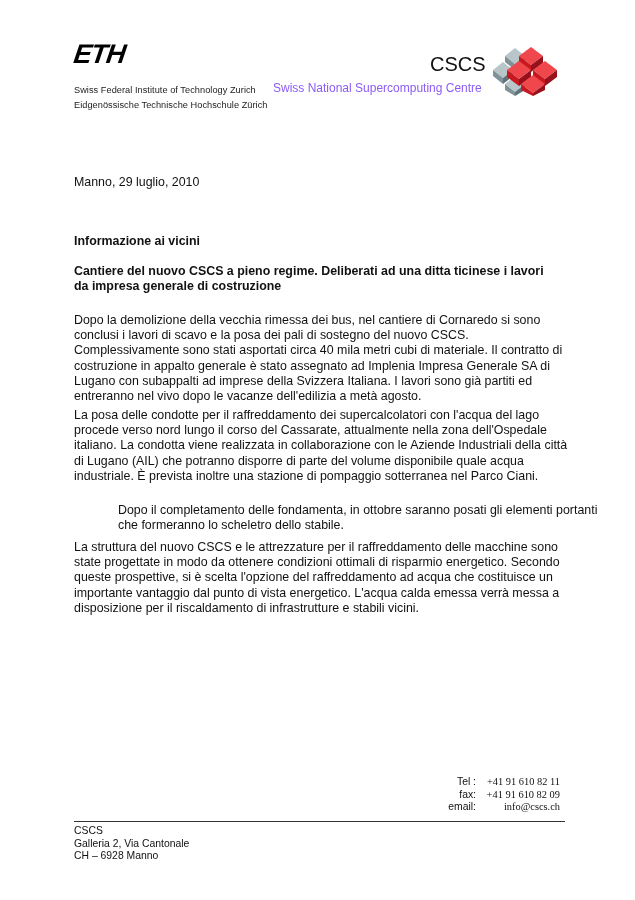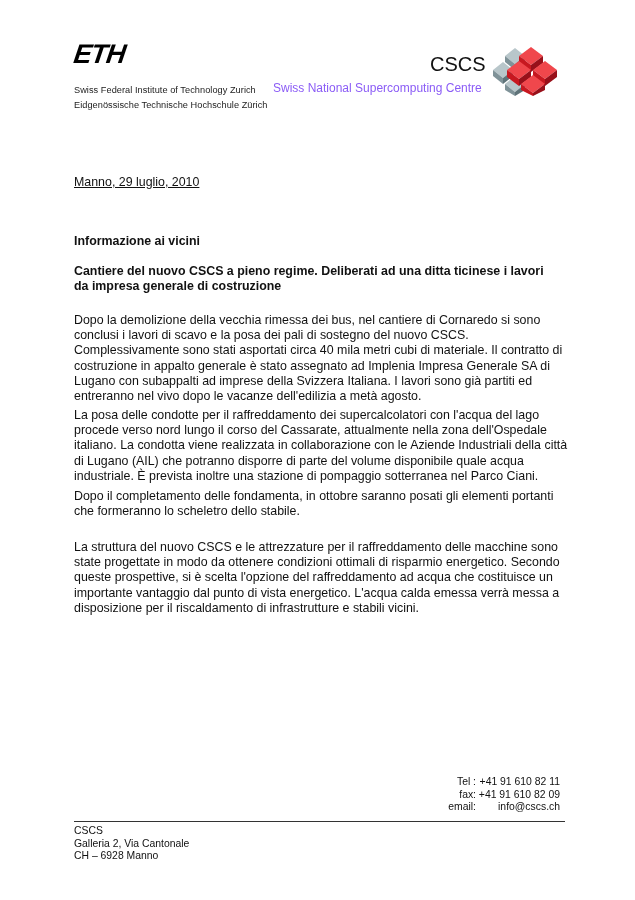--- a/index.html
+++ b/index.html
@@ -11,21 +11,21 @@
   .cscs-sub { left:273px; top:81px; font-size:12px; line-height:14px; color:#8b5cf6; }
   .cubes { left:491px; top:46px; width:76px; height:50px; }
   .text { left:74px; width:500px; font-size:12.4px; line-height:15.2px; }
   .bold { font-weight:bold; }
   .footer-rule { left:74px; top:821px; width:491px; height:0; border-top:1px solid #333; }
   .footer { font-size:10.4px; line-height:12.6px; color:#111; }
   .footer-left { left:74px; top:825px; }
   .footer-right { left:420px; top:776px; width:140px; }
   .frow { display:flex; justify-content:flex-end; }
   .flabel { text-align:right; }
-  .fval { text-align:right; width:84px; }
+  .fval { text-align:right; width:84px;font-family:Liberation Serif, serif; }
 </style>
 </head>
 <body>
 
 <div class="abs eth-logo">ETH</div>
 <div class="abs eth-line" style="top:71px;margin-top:28px;">Eidgenössische Technische Hochschule Zürich</div>
 <div class="abs eth-line" style="top:84px;">Swiss Federal Institute of Technology Zurich</div>
 
 <div class="abs cscs-title">CSCS</div>
 <div class="abs cscs-sub">Swiss National Supercomputing Centre</div>
@@ -52,27 +52,27 @@
       <polygon points="28,33 40,24 40,31 28,40" fill="#98101a"></polygon>
     <polygon points="42,24 54,15 66,24 54,33" fill="#f0474c"></polygon>
       <polygon points="42,24 54,33 54,40 42,31" fill="#c81820"></polygon>
       <polygon points="54,33 66,24 66,31 54,40" fill="#98101a"></polygon>
     <polygon points="30,38 42,29 54,38 42,47" fill="#f0474c"></polygon>
       <polygon points="30,38 42,47 42,50 30,44" fill="#c81820"></polygon>
       <polygon points="42,47 54,38 54,44 42,50" fill="#98101a"></polygon>
   </g>
 </svg>
 
-<div class="abs text" style="top:175px;text-decoration:underline;">Manno, 29 luglio, 2010</div>
+<div class="abs text" style="top:175px;">Manno, 29 luglio, 2010</div>
 <div class="abs text bold" style="top:234px;">Informazione ai vicini</div>
 <div class="abs text bold" style="top:264px; width:480px;">Cantiere del nuovo CSCS a pieno regime. Deliberati ad una ditta ticinese i lavori da impresa generale di costruzione</div>
 
 <div class="abs text" style="top:313px; width:495px;">Dopo la demolizione della vecchia rimessa dei bus, nel cantiere di Cornaredo si sono conclusi i lavori di scavo e la posa dei pali di sostegno del nuovo CSCS. Complessivamente sono stati asportati circa 40 mila metri cubi di materiale. Il contratto di costruzione in appalto generale è stato assegnato ad Implenia Impresa Generale SA di Lugano con subappalti ad imprese della Svizzera Italiana. I lavori sono già partiti ed entreranno nel vivo dopo le vacanze dell'edilizia a metà agosto.</div>
 <div class="abs text" style="top:408px; width:495px;">La posa delle condotte per il raffreddamento dei supercalcolatori con l'acqua del lago procede verso nord lungo il corso del Cassarate, attualmente nella zona dell'Ospedale italiano. La condotta viene realizzata in collaborazione con le Aziende Industriali della città di Lugano (AIL) che potranno disporre di parte del volume disponibile quale acqua industriale. È prevista inoltre una stazione di pompaggio sotterranea nel Parco Ciani.</div>
-<div class="abs text" style="top:489px; width:490px;">Dopo il completamento delle fondamenta, in ottobre saranno posati gli elementi portanti che formeranno lo scheletro dello stabile.</div>
+<div class="abs text" style="top:503px; width:490px;margin-left:44px;">Dopo il completamento delle fondamenta, in ottobre saranno posati gli elementi portanti che formeranno lo scheletro dello stabile.</div>
 <div class="abs text" style="top:540px; width:500px;">La struttura del nuovo CSCS e le attrezzature per il raffreddamento delle macchine sono state progettate in modo da ottenere condizioni ottimali di risparmio energetico. Secondo queste prospettive, si è scelta l'opzione del raffreddamento ad acqua che costituisce un importante vantaggio dal punto di vista energetico. L'acqua calda emessa verrà messa a disposizione per il riscaldamento di infrastrutture e stabili vicini.</div>
 
 <div class="abs footer-rule"></div>
 <div class="abs footer footer-left">
   <div>CSCS</div>
   <div>Galleria 2, Via Cantonale</div>
   <div>CH – 6928 Manno</div>
 </div>
 <div class="abs footer footer-right">
   <div class="frow">

